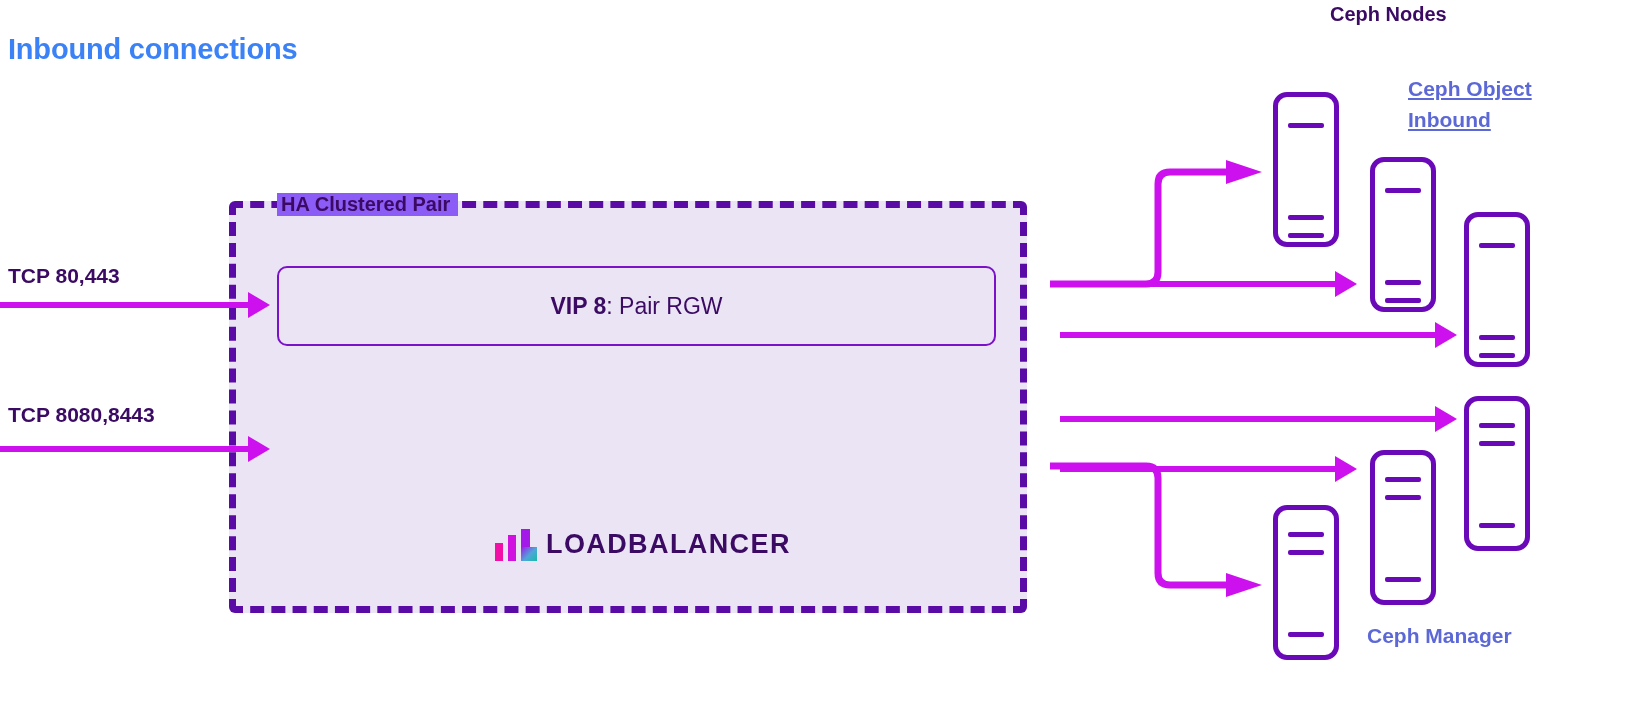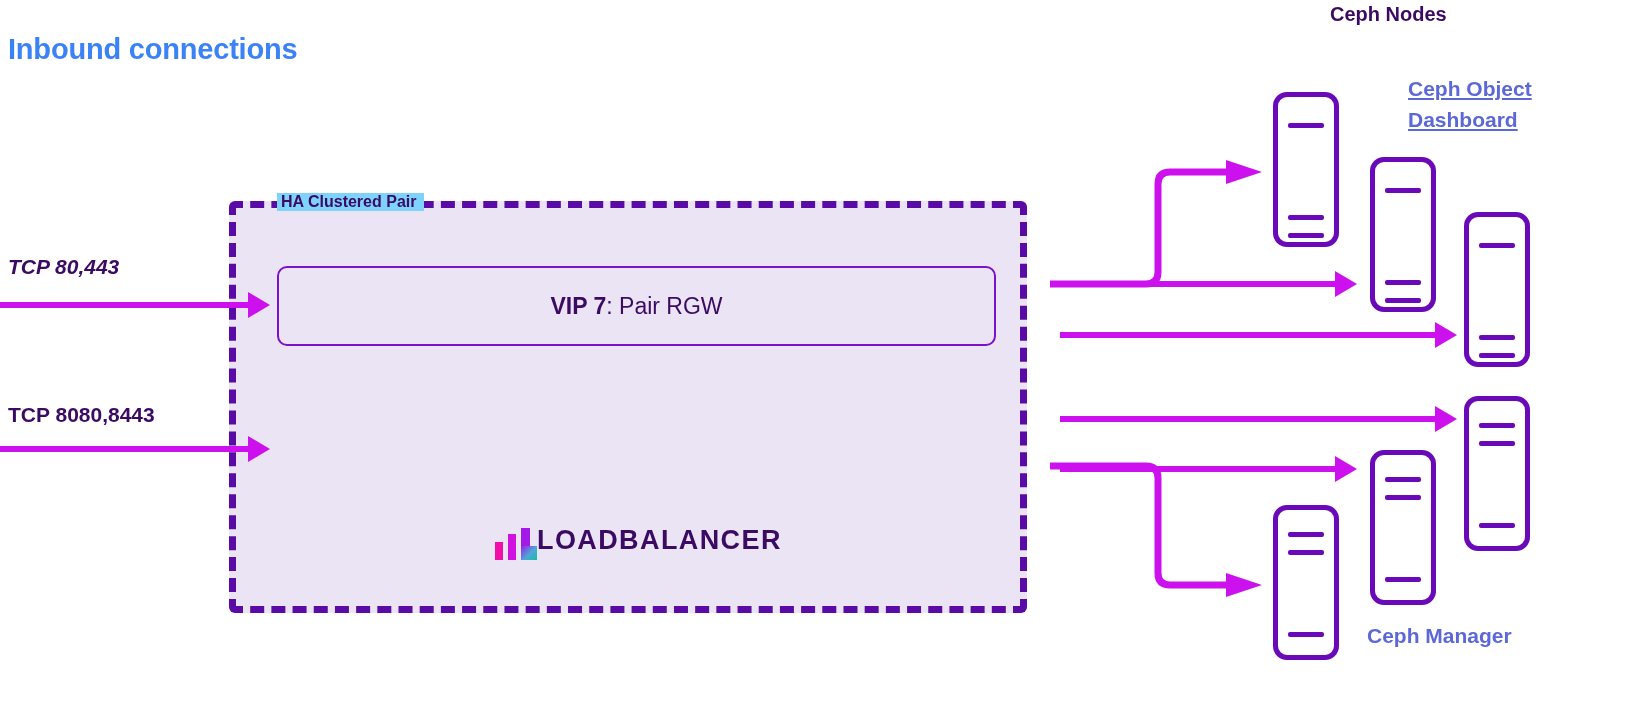--- a/index.html
+++ b/index.html
@@ -50,24 +50,24 @@
     font-size: 21px;
     font-weight: bold;
     color: #5C68D6;
     line-height: 1.47;
     white-space: nowrap;
   }
   .ha-label {
     position: absolute;
     left: 277px;
     top: 193px;
-    font-size: 16px;
-    font-weight: bold;
-    color: #3B0A63;
-    background: #7dd3fc;
+    font-size: 20px;
+    font-weight: bold;
+    color: #3B0A63;
+    background: #8b5cf6;
     padding: 0 8px 0 4px;
     z-index: 6;
     white-space: nowrap;
   }
 
   
   .ha-panel {
     position: absolute;
     left: 229px;
     top: 201px;
@@ -104,21 +104,22 @@
   }
   .vip-text b { font-weight: bold; }
 
   
   .logo {
     position: absolute;
     left: 495px;
     top: 528px;
     height: 34px;
     display: flex;
-    align-items: flex-start;
+    align-items: center;
+    gap: 9px;
     z-index: 5;
   }
   .logo-mark {
     width: 42px;
     height: 32px;
     position: relative;
   }
   .logo-wordmark {
     font-size: 27px;
     font-weight: bold;
@@ -174,34 +175,34 @@
   }
 </style>
 </head>
 <body>
 
 <div id="stage">
 
   <div class="title">Inbound connections</div>
   <div class="group-title" style="left:1330px; top:3px;">Ceph Nodes</div>
 
-  <div class="port-label" style="left:8px; top:255px;font-style:italic;">TCP 80,443</div>
+  <div class="port-label" style="left:8px; top:264px;">TCP 80,443</div>
   <div class="port-label" style="left:8px; top:403px;text-align:right;">TCP 8080,8443</div>
 
   <div class="arrow-line" style="left:0px; top:302px; width:252px;"></div>
   <div class="arrow-head" style="left:248px; top:292px;"></div>
 
   <div class="arrow-line" style="left:0px; top:446px; width:252px;"></div>
   <div class="arrow-head" style="left:248px; top:436px;"></div>
 
   <div class="ha-panel"></div>
   <div class="ha-label">HA Clustered Pair</div>
 
   <div class="vip-box vip-1">
-    <div class="vip-text"><b>VIP 7</b><span>: </span><span>Pair RGW</span></div>
+    <div class="vip-text"><b>VIP 8</b><span>: </span><span>Pair RGW</span></div>
   </div>
 
 
   <div class="logo">
     <div class="logo-mark">
       <div class="bar bar-a"></div>
       <div class="bar bar-b"></div>
       <div class="bar bar-c"></div>
       <div class="bar bar-d"></div>
     </div>
@@ -243,21 +244,21 @@
   </div>
 
   <div class="node" style="left:1464px; top:212px; height:155px;">
     <div class="node-line" style="top:26px;"></div>
     <div class="node-line" style="top:118px;"></div>
     <div class="node-line" style="top:136px;"></div>
   </div>
 
   <div class="node-group-label" style="left:1408px; top:74px;text-decoration:underline;">
     <div>Ceph Object</div>
-    <div>Dashboard</div>
+    <div>Inbound</div>
   </div>
 
   <div class="node" style="left:1464px; top:396px; height:155px;">
     <div class="node-line" style="top:22px;"></div>
     <div class="node-line" style="top:40px;"></div>
     <div class="node-line" style="top:122px;"></div>
   </div>
 
   <div class="node" style="left:1370px; top:450px; height:155px;">
     <div class="node-line" style="top:22px;"></div>

